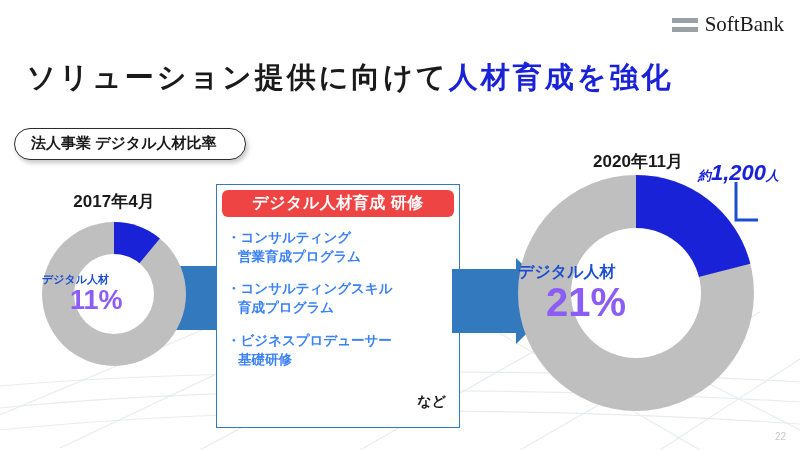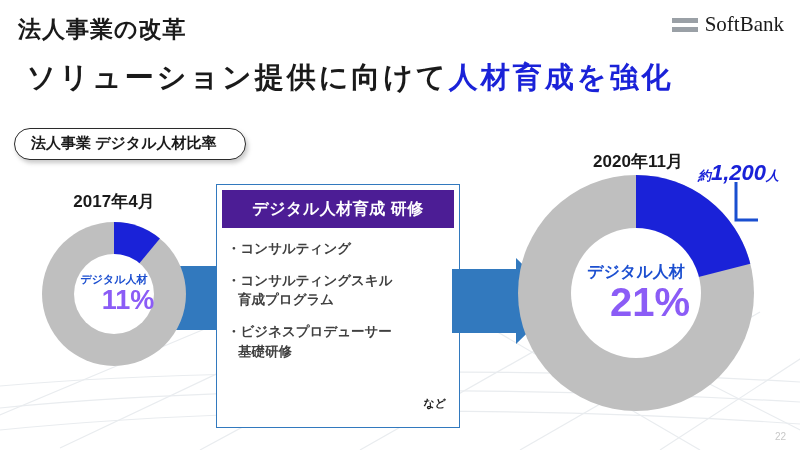--- a/index.html
+++ b/index.html
@@ -113,21 +113,21 @@
     white-space: nowrap;
   }
   .donut-wrap { position: absolute; }
   .donut-center {
     position: absolute;
     left: 0; top: 0;
     width: 100%;
     height: 100%;
     display: flex;
     flex-direction: column;
-    align-items: center;
+    align-items: flex-start;
     justify-content: center;
     pointer-events: none;
   }
   .center-label {
     font-size: 13px;
     font-weight: bold;
     color: #1c4fd0;
     letter-spacing: 0px;
     line-height: 1;
   }
@@ -161,50 +161,51 @@
     left: 216px;
     top: 184px;
     width: 244px;
     height: 244px;
     background: #ffffff;
     border: 1.6px solid #3279be;
     box-sizing: border-box;
   }
   .infobox-header {
     margin: 5px 5px 0 5px;
-    height: 38px;
-    background: #4c1d95;
+    height: 27px;
+    background: #ef4444;
     color: #ffffff;
     font-size: 16px;
     font-weight: bold;
     display: flex;
     align-items: center;
     justify-content: center;
     letter-spacing: 0.5px;
     white-space: nowrap;
+    border-radius: 6px;
   }
   .infobox-list {
     margin: 0;
     padding: 11px 8px 0 10px;
     list-style: none;
   }
   .infobox-list li {
     font-size: 13.5px;
     font-weight: bold;
-    color: #404040;
+    color: #3b82f6;
     line-height: 1.42;
     margin-bottom: 13px;
     white-space: nowrap;
   }
   .infobox-list li .l2 { display: block; padding-left: 11px; }
   .infobox-note {
     position: absolute;
     right: 13px;
     bottom: 16px;
-    font-size: 11px;
+    font-size: 14px;
     font-weight: bold;
     color: #1a1a1a;
   }
 
   
   .arrow { position: absolute; }
 
   
   .page-number {
     position: absolute;
@@ -228,21 +229,20 @@
       <path d="M520 160 L760 22"></path>
       <path d="M660 160 L860 30"></path>
       <path d="M0 118 C 220 96, 520 96, 800 112"></path>
       <path d="M0 140 C 240 116, 540 116, 800 134"></path>
       <path d="M0 96 C 200 78, 560 78, 800 92"></path>
       <path d="M820 150 L560 18"></path>
       <path d="M700 160 L470 26"></path>
     </g>
   </svg>
 
-  <div class="title">法人事業の改革</div>
 
   <div class="logo">
     <span class="logo-bars">
       <span></span>
         <span></span>
     </span>
     <span class="logo-text">SoftBank</span>
   </div>
 
   <div class="subtitle">
@@ -271,20 +271,21 @@
         <div class="center-value">11%</div>
       </div>
     </div>
   </div>
 
   <div class="infobox">
     <div class="infobox-header">デジタル人材育成 研修</div>
     <ul class="infobox-list">
       <li>
         <span>・コンサルティング</span>
+        <span class="l2">営業育成プログラム</span>
       </li>
       <li>
         <span>・コンサルティングスキル</span>
         <span class="l2">育成プログラム</span>
       </li>
       <li>
         <span>・ビジネスプロデューサー</span>
         <span class="l2">基礎研修</span>
       </li>
     </ul>

